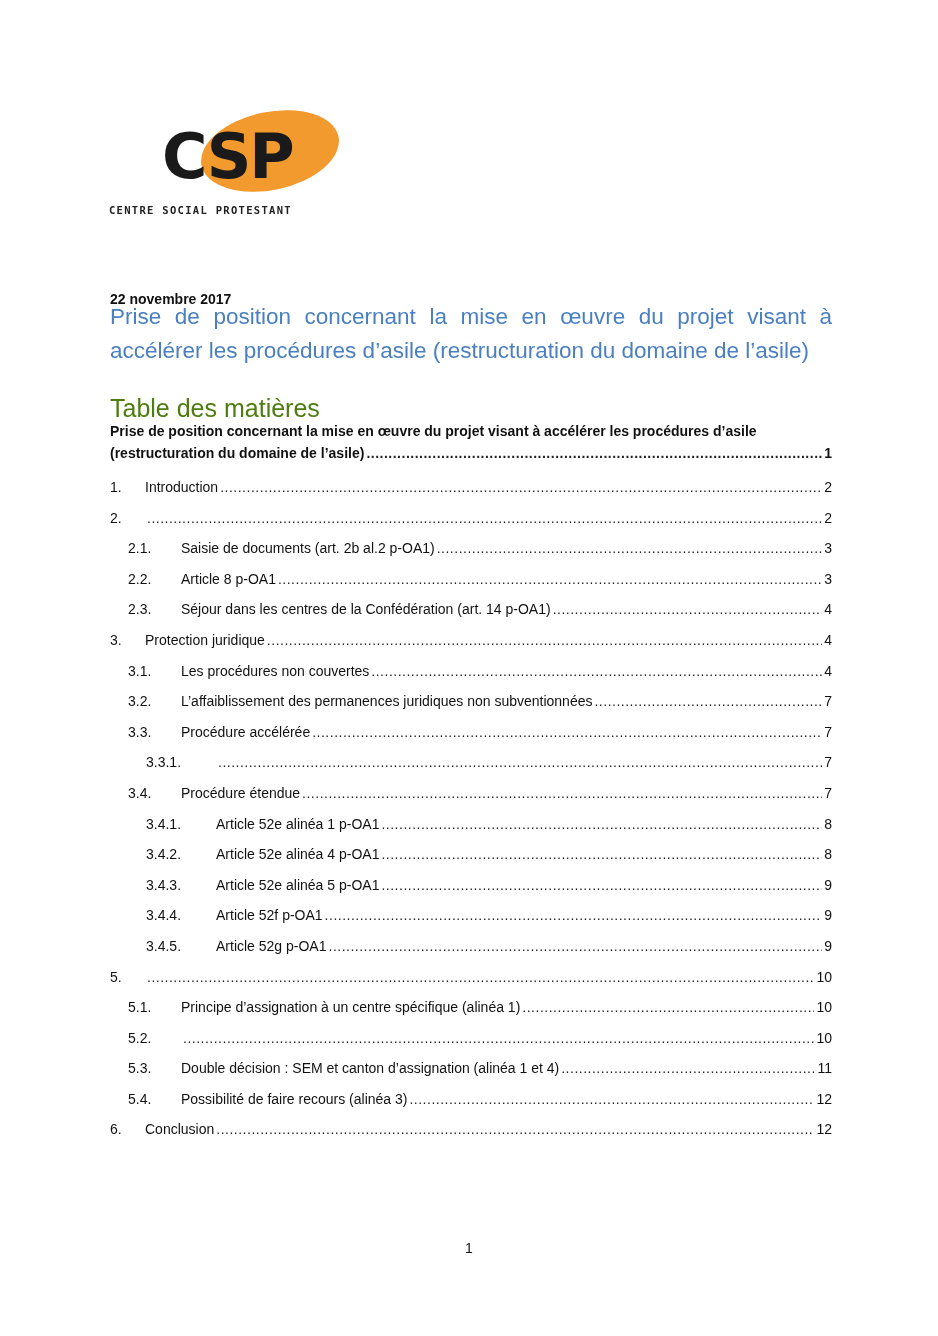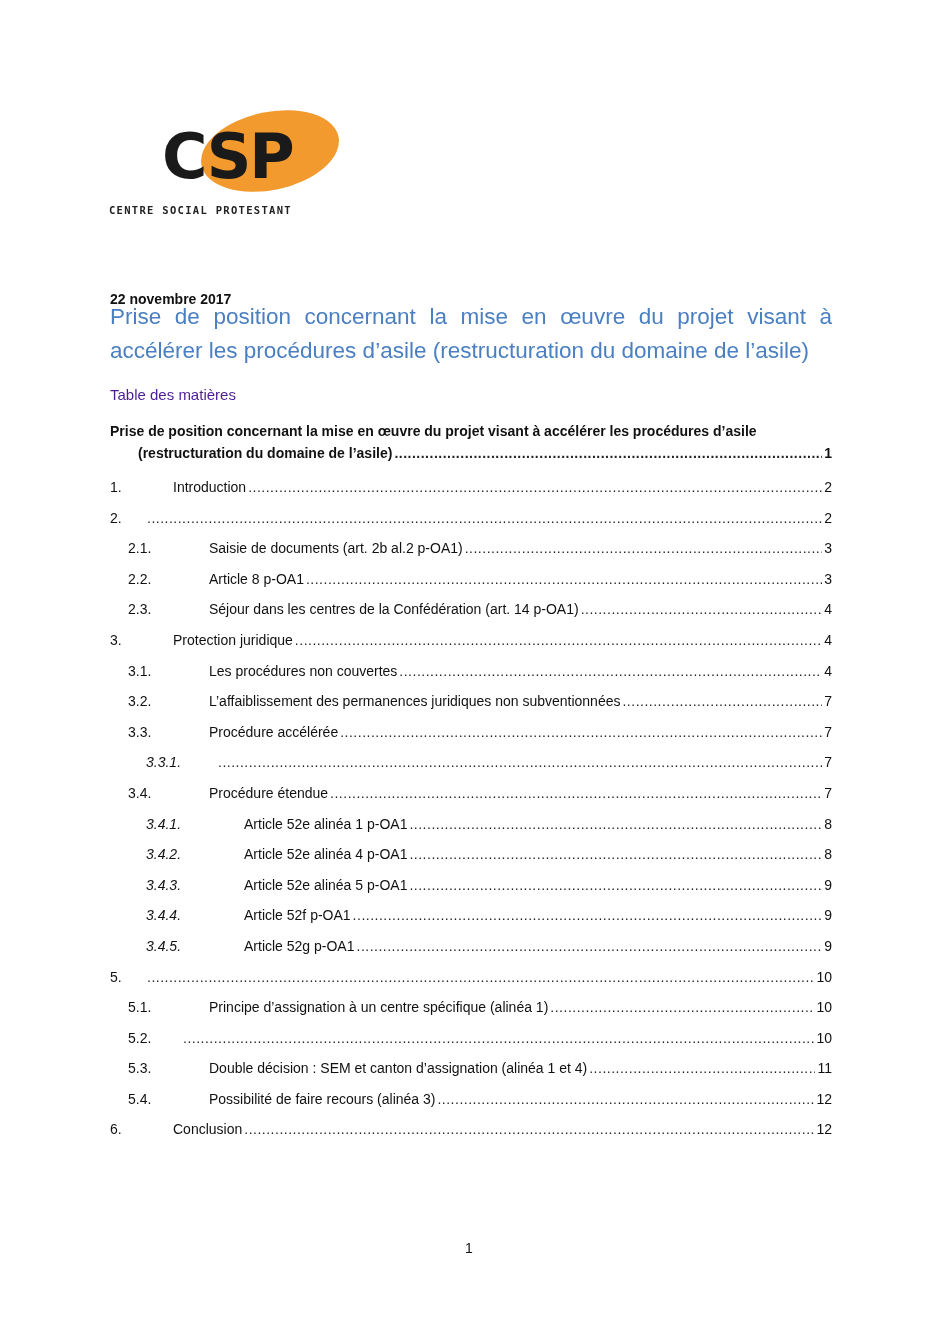--- a/index.html
+++ b/index.html
@@ -13,31 +13,31 @@
   .logo-letters { position: absolute; left: 54px; top: 16px; font-size: 62px; font-weight: 900;
                   letter-spacing: -2px; color: #1a1a1a; font-family: "DejaVu Sans", sans-serif; line-height: 1; }
   .logo-sub { position: absolute; left: 1px; top: 94px; font-size: 10.5px; font-weight: bold;
               letter-spacing: 1.3px; color: #222; font-family: "DejaVu Sans Mono", monospace; white-space: nowrap; }
 
   .date { position: absolute; left: 110px; top: 259px; font-size: 14px; font-weight: bold; color: #111; margin-top: 32px; }
 
   .doc-title { position: absolute; left: 110px; top: 300px; width: 722px; font-size: 22.5px;
                line-height: 34px; color: #4a7fc1; text-align: justify; text-align-last: left; }
 
-  .toc-heading { position: absolute; left: 110px; top: 386px; font-size: 15px; color: #4c1d95; }
+  .toc-heading { position: absolute; left: 110px; top: 394px; font-size: 25px; color: #4d7c0f; }
 
   .toc { position: absolute; left: 110px; top: 420px; width: 722px; }
   .toc-entry { position: relative; font-size: 14px; height: 30.6px; line-height: 30.6px; display: flex; align-items: baseline; }
   .toc-entry.bold { font-weight: bold; }
   .toc-entry.multiline { height: auto; display: block; line-height: 22px; margin-bottom: 8px; }
   .toc-num { flex: 0 0 auto; }
   .lvl1 .toc-num { width: 35px; padding-left: 0; }
   .lvl2 .toc-num { width: 53px; padding-left: 18px; }
-  .lvl3 .toc-num { width: 70px; padding-left: 36px; font-style: italic; }
-  .toc-text { flex: 0 1 auto; white-space: nowrap; margin-left: 28px; }
+  .lvl3 .toc-num { width: 70px; padding-left: 36px; }
+  .toc-text { flex: 0 1 auto; white-space: nowrap; }
   .toc-dots { flex: 1 1 auto; overflow: hidden; white-space: nowrap; color: #222; letter-spacing: 0.5px; margin: 0 2px; }
   .toc-dots::before { content: "................................................................................................................................................................................................................................"; }
   .toc-page { flex: 0 0 auto; text-align: right; }
   .ml-line1 { display: block; }
   .ml-line2 { display: flex; align-items: baseline; }
 
   .page-number { position: absolute; left: 0; width: 938px; top: 1240px; text-align: center; font-size: 14px; color: #111; }
 </style>
 </head>
 <body>

